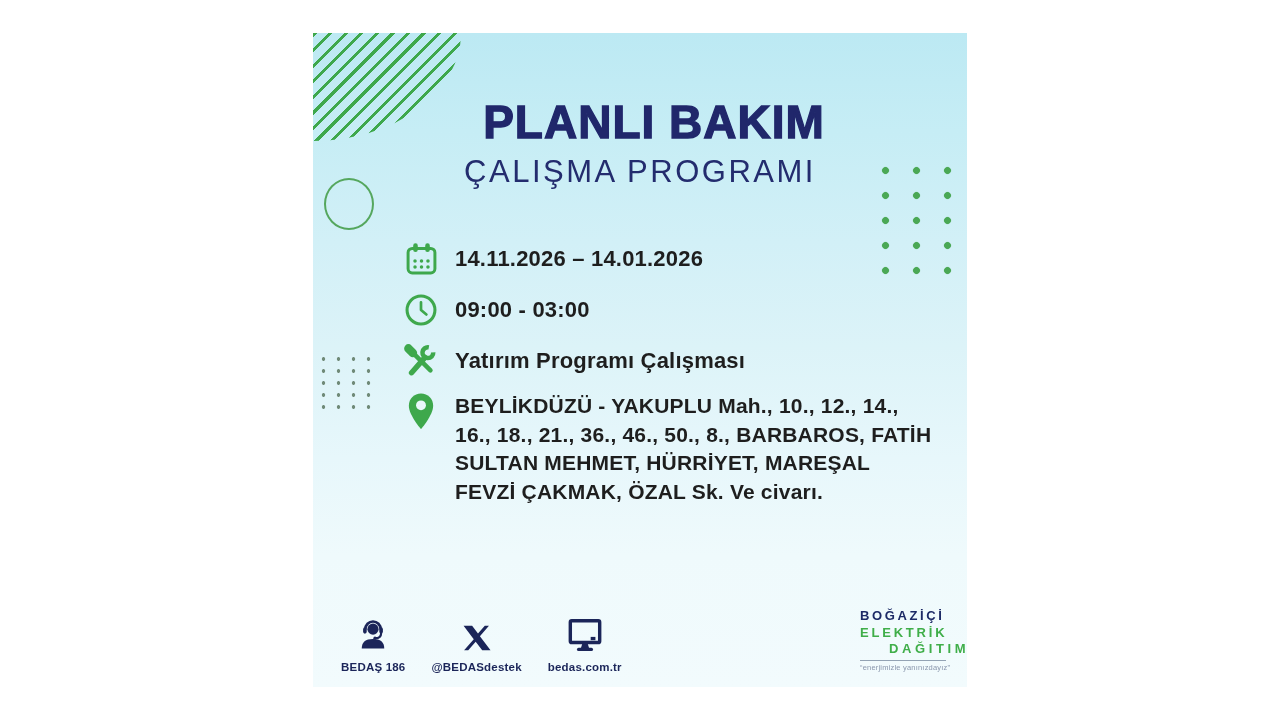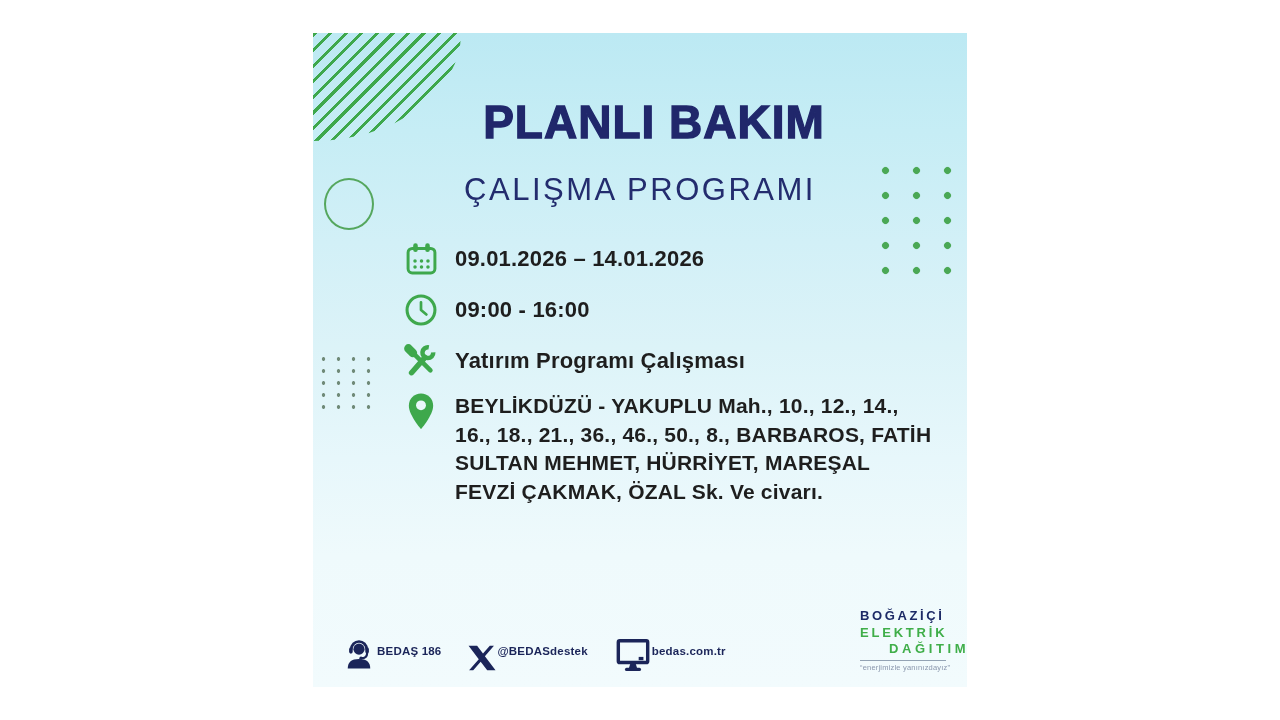--- a/index.html
+++ b/index.html
@@ -34,40 +34,40 @@
     background-size:15px 12px;
   }
 
   
   .title {
     position:absolute; top:66px; left:0; width:100%;
     text-align:center; font-size:46px; line-height:1; font-weight:bold;
     color:#20276b; letter-spacing:1px;padding-left:28px; -webkit-text-stroke:1.3px #20276b;
   }
   .subtitle {
-    position:absolute; top:138px; left:0; width:100%;
+    position:absolute; top:120px; left:0; width:100%;
     text-align:center; font-size:31px; line-height:1.2; font-weight:normal;
     color:#232c6e; letter-spacing:2.5px;
   }
 
   
   .rows { position:absolute; left:88px; top:206px; width:540px; }
   .row { display:flex; align-items:center; margin-bottom:11px; min-height:40px; }
   .row.align-top { align-items:flex-start; }
   .row-icon { width:40px; height:40px; flex:0 0 40px; display:flex; align-items:center; justify-content:center; }
   .row-text {
     margin-left:14px; font-size:22px; font-weight:600; color:#1e1e1e; letter-spacing:0.2px;
   }
   .row-text.address {
     font-size:21px; line-height:1.36; width:478px; font-weight:600;
   }
 
   
   .contacts { position:absolute; left:28px; bottom:14px; display:flex; gap:26px; }
-  .contact { display:flex; min-width:62px; }
+  .contact { display:flex; flex-direction:column; align-items:center; min-width:62px; }
   .contact-icon { height:36px; display:flex; align-items:flex-end; justify-content:center; }
   .contact-label { margin-top:8px; font-size:11.5px; font-weight:bold; color:#1b2559; letter-spacing:0.2px; }
 
   
   .brand { position:absolute; right:21px; bottom:15px; width:86px;margin-left:19px; }
   .brand-l1 { font-size:13px; font-weight:bold; letter-spacing:2.6px; color:#1d2a66; line-height:1.25; }
   .brand-l2 { font-size:13px; font-weight:bold; letter-spacing:2.8px; color:#3fae49; line-height:1.25; }
   .brand-l3 { font-size:13px; font-weight:bold; letter-spacing:3.6px; color:#3fae49; line-height:1.25;padding-left:29px; }
   .brand-sep { border-top:1px solid #93a3b4; margin:3px 0 2px 0; }
   .brand-tag { font-size:7.5px; color:#8a97ad; letter-spacing:0.2px; white-space:nowrap; }
@@ -98,31 +98,31 @@
           <g fill="#3ea84c">
             <circle cx="13" cy="21.5" r="1.9"></circle>
               <circle cx="20" cy="21.5" r="1.9"></circle>
               <circle cx="27" cy="21.5" r="1.9"></circle>
             <circle cx="13" cy="28" r="1.9"></circle>
               <circle cx="20" cy="28" r="1.9"></circle>
               <circle cx="27" cy="28" r="1.9"></circle>
           </g>
         </svg>
       </span>
-      <span class="row-text">09.01.2026 – 14.01.2026</span>
+      <span class="row-text">14.11.2026 – 14.01.2026</span>
     </div>
 
     <div class="row">
       <span class="row-icon">
         <svg width="36" height="36" viewBox="0 0 40 40">
           <circle cx="20" cy="20" r="15.5" fill="none" stroke="#3ea84c" stroke-width="3.4"></circle>
           <path d="M20 11.5 V20 L26 25" fill="none" stroke="#3ea84c" stroke-width="3" stroke-linecap="round" stroke-linejoin="round"></path>
         </svg>
       </span>
-      <span class="row-text">09:00 - 16:00</span>
+      <span class="row-text">09:00 - 03:00</span>
     </div>
 
     <div class="row">
       <span class="row-icon">
         <svg width="36" height="36" viewBox="0 0 40 40">
           <line x1="8" y1="8" x2="30.5" y2="30.5" stroke="#3ea84c" stroke-width="5" stroke-linecap="round"></line>
           <line x1="6" y1="6" x2="11" y2="11" stroke="#3ea84c" stroke-width="9.5" stroke-linecap="round"></line>
           <line x1="9.5" y1="33" x2="24.5" y2="16" stroke="#3ea84c" stroke-width="6" stroke-linecap="round"></line>
           <path d="M33.6 10.4 A6 6 0 1 1 28.7 4.9" fill="none" stroke="#3ea84c" stroke-width="5"></path>
         </svg>

